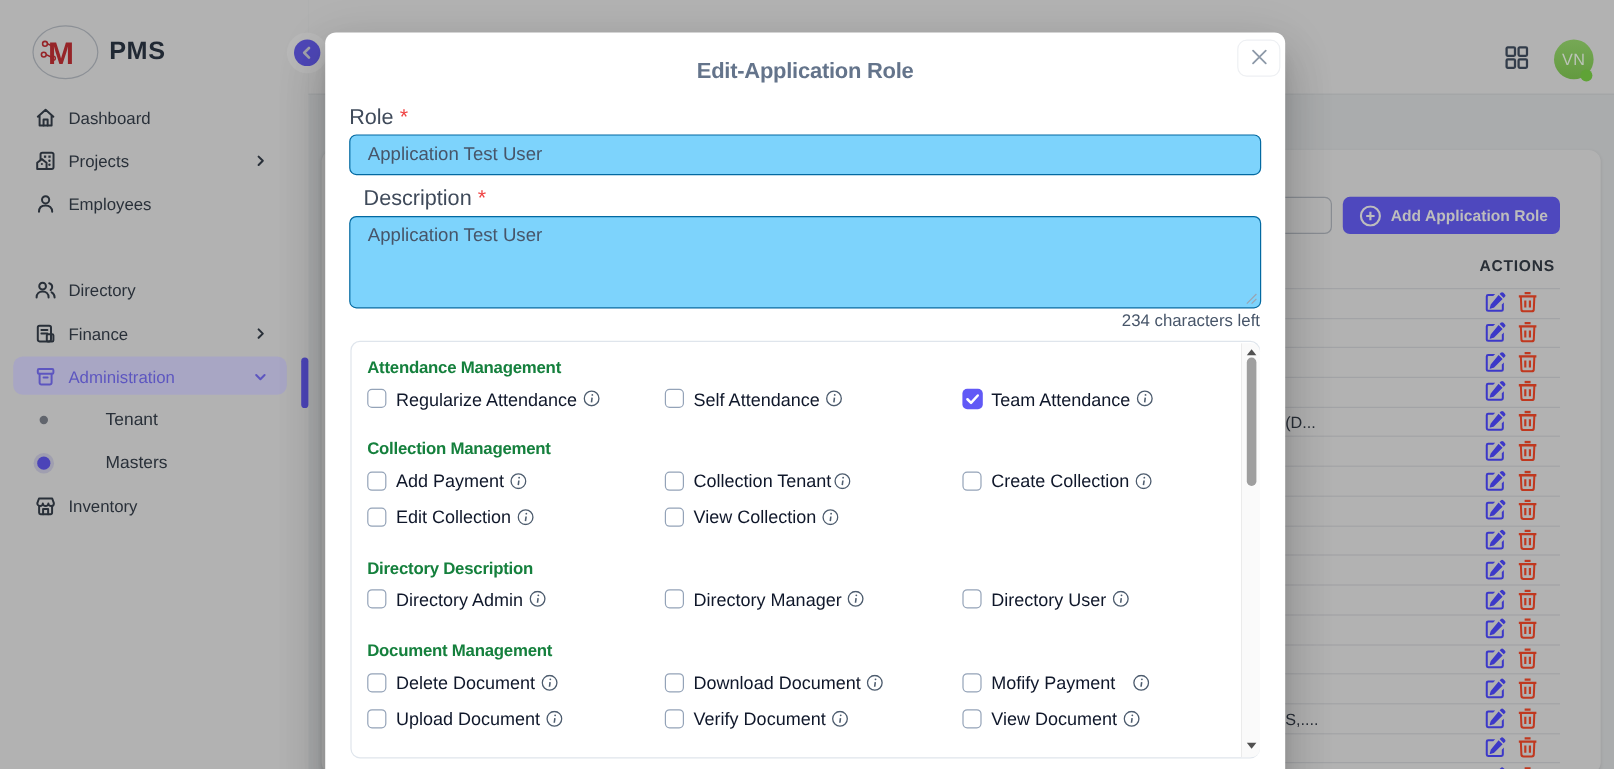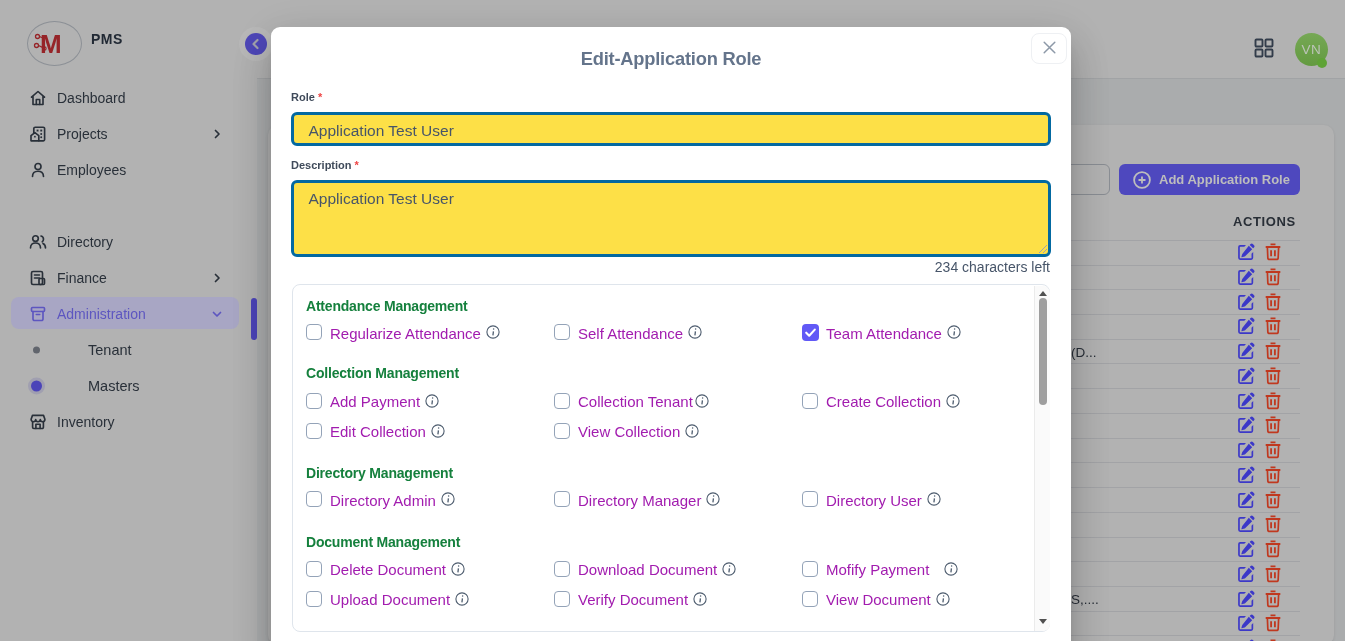--- a/index.html
+++ b/index.html
@@ -5,21 +5,21 @@
   * { margin:0; padding:0; box-sizing:border-box; }
   html,body { width:1345px; height:641px; overflow:hidden; font-family:"Liberation Sans", sans-serif; background:#aaacad; }
   .abs { position:absolute; }
 
   
   #page { position:absolute; inset:0; width:1345px; height:641px; }
 
   
   #sidebar { position:absolute; left:0; top:0; width:257px; height:641px; background:#b2b2b2; }
   .logo-wrap { position:absolute; left:27px; top:21px; width:55px; height:45px; border:1px solid #8c9096; border-radius:50%; background:#b2b2b2; }
-  .pms { position:absolute; left:91px; top:31px; font-size:14px; font-weight:700; letter-spacing:0.5px; color:#212934; }
+  .pms { position:absolute; left:91px; top:31px; font-size:21px; font-weight:700; letter-spacing:0.5px; color:#212934; }
   .nav-item { position:absolute; left:0; width:257px; height:36px; }
   .nav-ic { position:absolute; left:29px; top:50%; transform:translateY(-50%); width:18px; height:18px; }
   .nav-tx { position:absolute; left:57px; top:50%; transform:translateY(-50%); font-size:14px; font-weight:500; color:#293039; }
   .nav-ch { position:absolute; left:212px; top:50%; transform:translateY(-50%); width:10px; height:10px; }
   .hl { position:absolute; left:11px; top:297px; width:228px; height:32px; background:#a8a6c4; border-radius:8px; }
   .hlbar { position:absolute; left:251px; top:298px; width:6px; height:42px; background:#4b44b8; border-radius:4px; }
   .sub-dot { position:absolute; left:33px; width:7px; height:7px; border-radius:50%; background:#61656d; top:50%; transform:translateY(-50%); }
   .sub-tx { position:absolute; left:88px; top:50%; transform:translateY(-50%); font-size:14.5px; font-weight:500; color:#293039; }
 
   
@@ -38,35 +38,35 @@
   #addbtn span { position:absolute; left:40px; top:8px; }
   #actions-h { position:absolute; left:1233px; top:214px; font-size:13px; font-weight:700; letter-spacing:0.6px; color:#282e36; }
   .rowline { position:absolute; left:280px; width:1020px; height:1px; background:#a2a3a6; }
   .rowtxt { position:absolute; font-size:13.5px; color:#282e37; }
   .icn { position:absolute; width:18px; height:18px; }
 
   
   #modal { position:absolute; left:271px; top:27px; width:800px; height:640px; background:#fff; border-radius:9px; box-shadow:0 11px 15px -7px rgba(0,0,0,.2), 0 24px 38px 3px rgba(0,0,0,.14), 0 9px 44px 0 rgba(0,0,0,.11); }
   #mtitle { position:absolute; left:0; top:21px; line-height:22px; width:800px; text-align:center; font-size:18.3px; letter-spacing:-0.2px; font-weight:700; color:#64748b; }
   #mclose { position:absolute; left:770px; top:12px; width:17px; height:17px; }
-  .mlabel { position:absolute; left:20px; font-size:11px; line-height:16px; color:#3f4a5a;font-weight:bold; }
+  .mlabel { position:absolute; left:20px; font-size:18px; line-height:16px; color:#3f4a5a; }
   .mstar { color:#ef4444; }
-  .mfield { position:absolute; left:19.5px; width:760px; border:3px solid #0369a1; border-radius:6px; background:#fde047; font-size:15.5px; color:#475569; }
+  .mfield { position:absolute; left:19.5px; width:760px; border:1px solid #0369a1; border-radius:6px; background:#7dd3fc; font-size:15.5px; color:#475569; }
   #rolefield { top:85px; height:34px; line-height:32px; padding-left:15px; }
   #descfield { top:152.5px; height:77px; padding:7.5px 0 0 15px; }
   #charsleft { position:absolute; left:0; top:232px; width:779px; text-align:right; font-size:14px; color:#475569; }
   #resize { position:absolute; left:767px; top:217px; width:10px; height:10px; }
 
   
   #panel { position:absolute; left:21px; top:257px; width:758px; height:348px; border:1px solid #dfe5ec; border-radius:8px; background:#fff; }
   .sect { position:absolute; left:13px; font-size:14px; letter-spacing:-0.2px; font-weight:700; color:#15803d; }
   .cb-item { position:absolute; height:17px; }
   .cbox { position:absolute; left:0; top:0; width:16px; height:16px; border:1.5px solid #94a3b8; border-radius:4px; background:#fff; }
   .cbox.checked { border:none; background:#6159f6; width:17px; height:17px; }
-  .cb-tx { position:absolute; left:24px; top:0.5px; font-size:15px; color:#a21caf; white-space:nowrap; }
+  .cb-tx { position:absolute; left:24px; top:0.5px; font-size:15px; color:#0f172a; white-space:nowrap; }
   .info { position:absolute; top:1px; width:14px; height:14px; }
 
   
   #sb-track { position:absolute; left:741px; top:1px; width:16px; height:345px; background:#fafafa; border-left:1px solid #ebebeb; border-radius:0 7px 7px 0; }
   #sb-up { position:absolute; left:4px; top:5px; width:0; height:0; border-left:4px solid transparent; border-right:4px solid transparent; border-bottom:5px solid #505050; }
   #sb-down { position:absolute; left:4px; bottom:7px; width:0; height:0; border-left:4px solid transparent; border-right:4px solid transparent; border-top:5px solid #505050; }
   #sb-thumb { position:absolute; left:4px; top:12px; width:8px; height:107px; background:#9e9e9e; border-radius:4px; }
 </style>
 </head>
 <body>
@@ -380,21 +380,21 @@
 </div>
 
 <div id="modal">
   <div id="mtitle">Edit-Application Role</div>
   <div style="position:absolute; left:760px; top:6px; width:36px; height:31px; border:1px solid #eef0f3; border-radius:8px;"></div>
     <svg id="mclose" viewBox="0 0 17 17" fill="none" stroke="#8d99a8" stroke-width="1.5" stroke-linecap="round">
       <path d="M3.2 3.2 L13.8 13.8 M13.8 3.2 L3.2 13.8"></path>
     </svg>
   <div class="mlabel" style="top:62px;">Role <span class="mstar">*</span></div>
   <div class="mfield" id="rolefield">Application Test User</div>
-  <div class="mlabel" style="top:130px;">Description <span class="mstar">*</span></div>
+  <div class="mlabel" style="top:130px;margin-left:12px;">Description <span class="mstar">*</span></div>
   <div class="mfield" id="descfield">Application Test User</div>
   <svg id="resize" viewBox="0 0 10 10" stroke="#9aa4b1" stroke-width="1">
       <path d="M1 9 L9 1 M5 9 L9 5"></path>
     </svg>
   <div id="charsleft">234 characters left</div>
   <div id="panel">
     <div id="panel-content">
         <div class="sect" style="top:12.5px;">Attendance Management</div>
         <div class="cb-item" style="left:13px; top:39px;">
           <div class="cbox "></div>
@@ -466,21 +466,21 @@
         </div>
         <div class="cb-item" style="left:261px; top:137.5px;">
           <div class="cbox "></div>
           <span class="cb-tx" id="t137.5_1">View Collection</span>
           <span class="info" style="left: 131.281px;"><svg viewBox="0 0 14 14" fill="none" stroke="#4d5c6e" stroke-width="1.1">
               <circle cx="7" cy="7" r="6.1"></circle>
               <path d="M7.4 6.4 L6.9 10.3" stroke-width="1.3"></path>
               <circle cx="7.6" cy="4.1" r="0.75" fill="#4d5c6e" stroke="none"></circle>
             </svg></span>
         </div>
-        <div class="sect" style="top:180px;">Directory Management</div>
+        <div class="sect" style="top:180px;">Directory Description</div>
         <div class="cb-item" style="left:13px; top:206px;">
           <div class="cbox "></div>
           <span class="cb-tx" id="t206_0">Directory Admin</span>
           <span class="info" style="left: 134.875px;"><svg viewBox="0 0 14 14" fill="none" stroke="#4d5c6e" stroke-width="1.1">
               <circle cx="7" cy="7" r="6.1"></circle>
               <path d="M7.4 6.4 L6.9 10.3" stroke-width="1.3"></path>
               <circle cx="7.6" cy="4.1" r="0.75" fill="#4d5c6e" stroke="none"></circle>
             </svg></span>
         </div>
         <div class="cb-item" style="left:261px; top:206px;">

